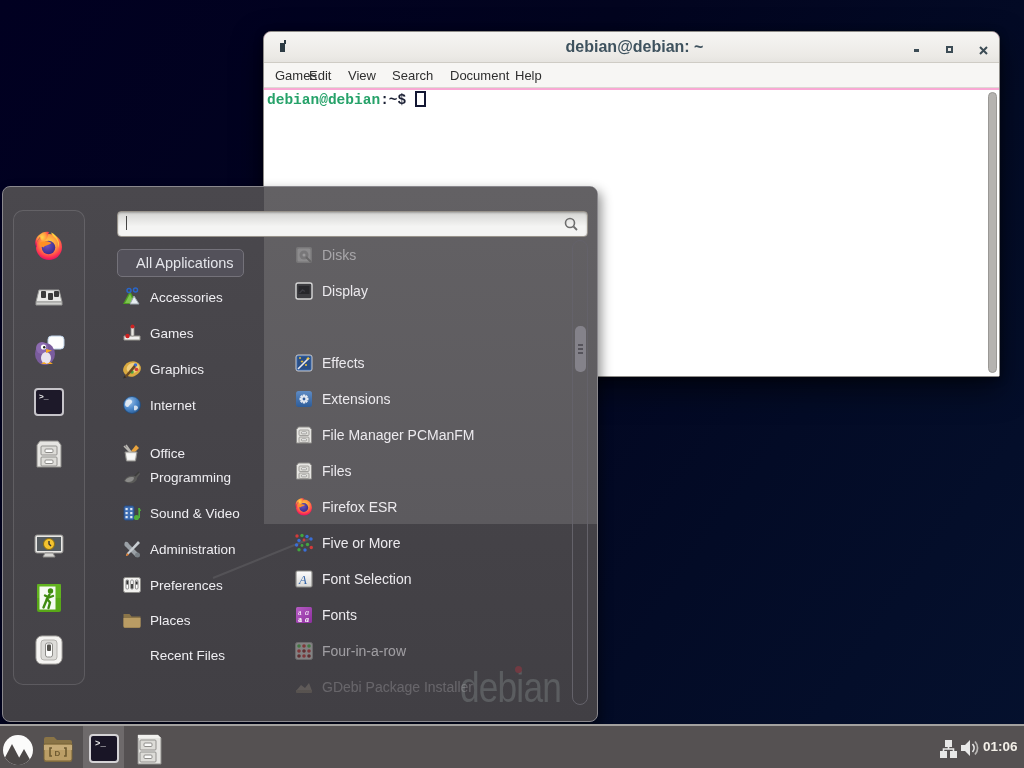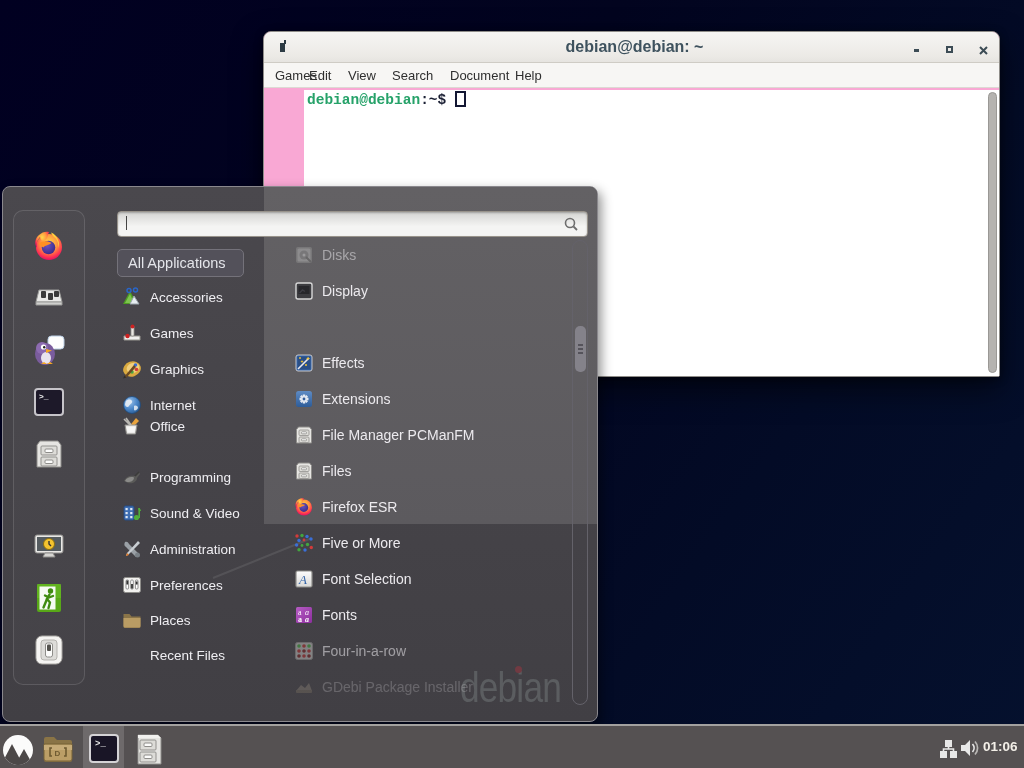--- a/index.html
+++ b/index.html
@@ -18,21 +18,21 @@
   #tlicon { position:absolute; left:16px; top:11px; width:5px; height:9px; background:#2d3b44; }
   #tlicon:after { content:""; position:absolute; left:4px; top:-3px; width:2px; height:4px; background:#2d3b44; }
   .wbtn { position:absolute; top:14px; }
   #bmin { left:650px; top:17px; width:5px; height:3px; background:#3c4c55; }
   #bmax { left:682px; width:7px; height:7px; border:2px solid #3c4c55; }
   #bclose { left:715px; width:8px; height:8px; }
   #bclose svg { display:block; }
   #menubar { position:relative; height:25px; background:#f7f6f4; border-bottom:1px solid #dcd9d3;
              font-size:13px; color:#2f2f2f; }
   #menubar span { position:absolute; line-height:25px; }
-  #tcontent { position:absolute; left:0; top:58px; right:0; bottom:0; background:#fff;margin-left:40px; }
+  #tcontent { position:absolute; left:0; top:58px; right:0; bottom:0; background:#fff; }
   #prompt { position:absolute; left:3px; top:2px; font-family:"Liberation Mono",monospace;
             font-size:14.5px; line-height:17px; white-space:pre; }
   #prompt b { color:#26a269; }
   #prompt span { color:#1a1f33; font-weight:bold; }
   #cursor { position:absolute; left:151px; top:1px; width:11px; height:16px; border:2px solid #131733; }
   #tscroll { position:absolute; right:2px; top:2px; bottom:3px; width:9px;
              background:#b5b3b0; border:1px solid #9a9895; border-radius:5px; }
 
   
   #menu { position:absolute; left:2px; top:186px; width:596px; height:536px;
@@ -49,21 +49,21 @@
   #sb { position:absolute; left:10px; top:23px; width:72px; height:475px;
         border:1px solid rgba(255,255,255,.13); border-radius:10px; background:rgba(255,255,255,.02); }
   .sbi { position:absolute; left:30px; width:32px; height:32px; }
   #srch { position:absolute; left:114px; top:24px; width:471px; height:26px; border-radius:4px;
           background:linear-gradient(#d4d4d2,#f4f4f3 60%); border:1px solid #98938b;
           box-shadow:inset 0 1px 2px rgba(0,0,0,.25); }
   #scur { position:absolute; left:8px; top:4px; width:1px; height:14px; background:#444; }
   #sglass { position:absolute; right:6px; top:4px; }
   #allapps { position:absolute; left:114px; top:62px; width:127px; height:28px; border-radius:5px;
              border:1px solid #74727a; background:#53515a; color:#e4e5ea; font-size:14.5px;
-             padding-left:10px; line-height:26px; }
+             padding-left:18px; line-height:26px; }
   .cat { position:absolute; left:119px; height:22px; color:#efeef2; font-size:13.5px;
          display:flex; align-items:center; }
   .cat .ic { width:20px; height:20px; margin-right:8px; flex:none; }
   .cat.noic { padding-left:28px; }
   .app { position:absolute; left:291px; height:22px; color:#eceaee; font-size:14px;
          display:flex; align-items:center; }
   .app .ic { width:20px; height:20px; margin-right:8px; flex:none; }
   #track { position:absolute; left:569px; top:53px; width:16px; height:465px;
            border:1px solid #64626a; border-radius:8px; }
   #thumb { position:absolute; left:2px; top:85px; width:11px; height:46px;
@@ -255,21 +255,21 @@
             <radialGradient id="glb" cx="35%" cy="30%" r="80%">
         <stop offset="0%" stop-color="#9fc4ea"></stop>
               <stop offset="55%" stop-color="#4a86c8"></stop>
               <stop offset="100%" stop-color="#27588f"></stop>
       </radialGradient>
           </defs>
       <circle cx="10" cy="10" r="8.5" fill="url(#glb)" stroke="#1f4a7a" stroke-width=".8"></circle>
       <path d="M4 6 C6 4 9 4 10 6 C11 8 8 9 7 11 C6 13 3 12 3 9 Z" fill="#e9eef4" fill-opacity=".9"></path>
       <path d="M12 11 C14 10 16 11 16 13 C15 15 13 16 12 15 Z" fill="#e9eef4" fill-opacity=".85"></path>
     </svg></span>Internet</div>
-  <div class="cat" style="top:228px"><span class="ic"><svg width="20" height="20" viewBox="0 0 20 20">
+  <div class="cat" style="top:255px"><span class="ic"><svg width="20" height="20" viewBox="0 0 20 20">
       <path d="M14 2 L17 5 L8 14 L5 15 L6 12 Z" fill="#e8a33d"></path>
       <path d="M3 9 h12 l-1.5 9 h-9 Z" fill="#e4e3e0" stroke="#8e8d8a" stroke-width="1"></path>
       <path d="M4.5 10.5 h9 l-1 6 h-7 Z" fill="#f6f6f5"></path>
       <path d="M2 3 l6 6 M4 2 l5 7" stroke="#b9b7b2" stroke-width="1.6"></path>
     </svg></span>Office</div>
   <div class="cat" style="top:279px"><span class="ic"><svg width="20" height="20" viewBox="0 0 20 20">
       <path d="M2 14 C4 9 9 8 13 9 L17 5 L18 7 L15 11 C15 15 10 17 6 16 Z" fill="#5a5a58"></path>
       <path d="M3 14 C5 10 9 9.5 12 10.5 C12 14 8 15.5 5 15 Z" fill="#8b8b89"></path>
       <path d="M13 9 L17 5" stroke="#3b3b3a" stroke-width="1.6" fill="none"></path>
     </svg></span>Programming</div>

